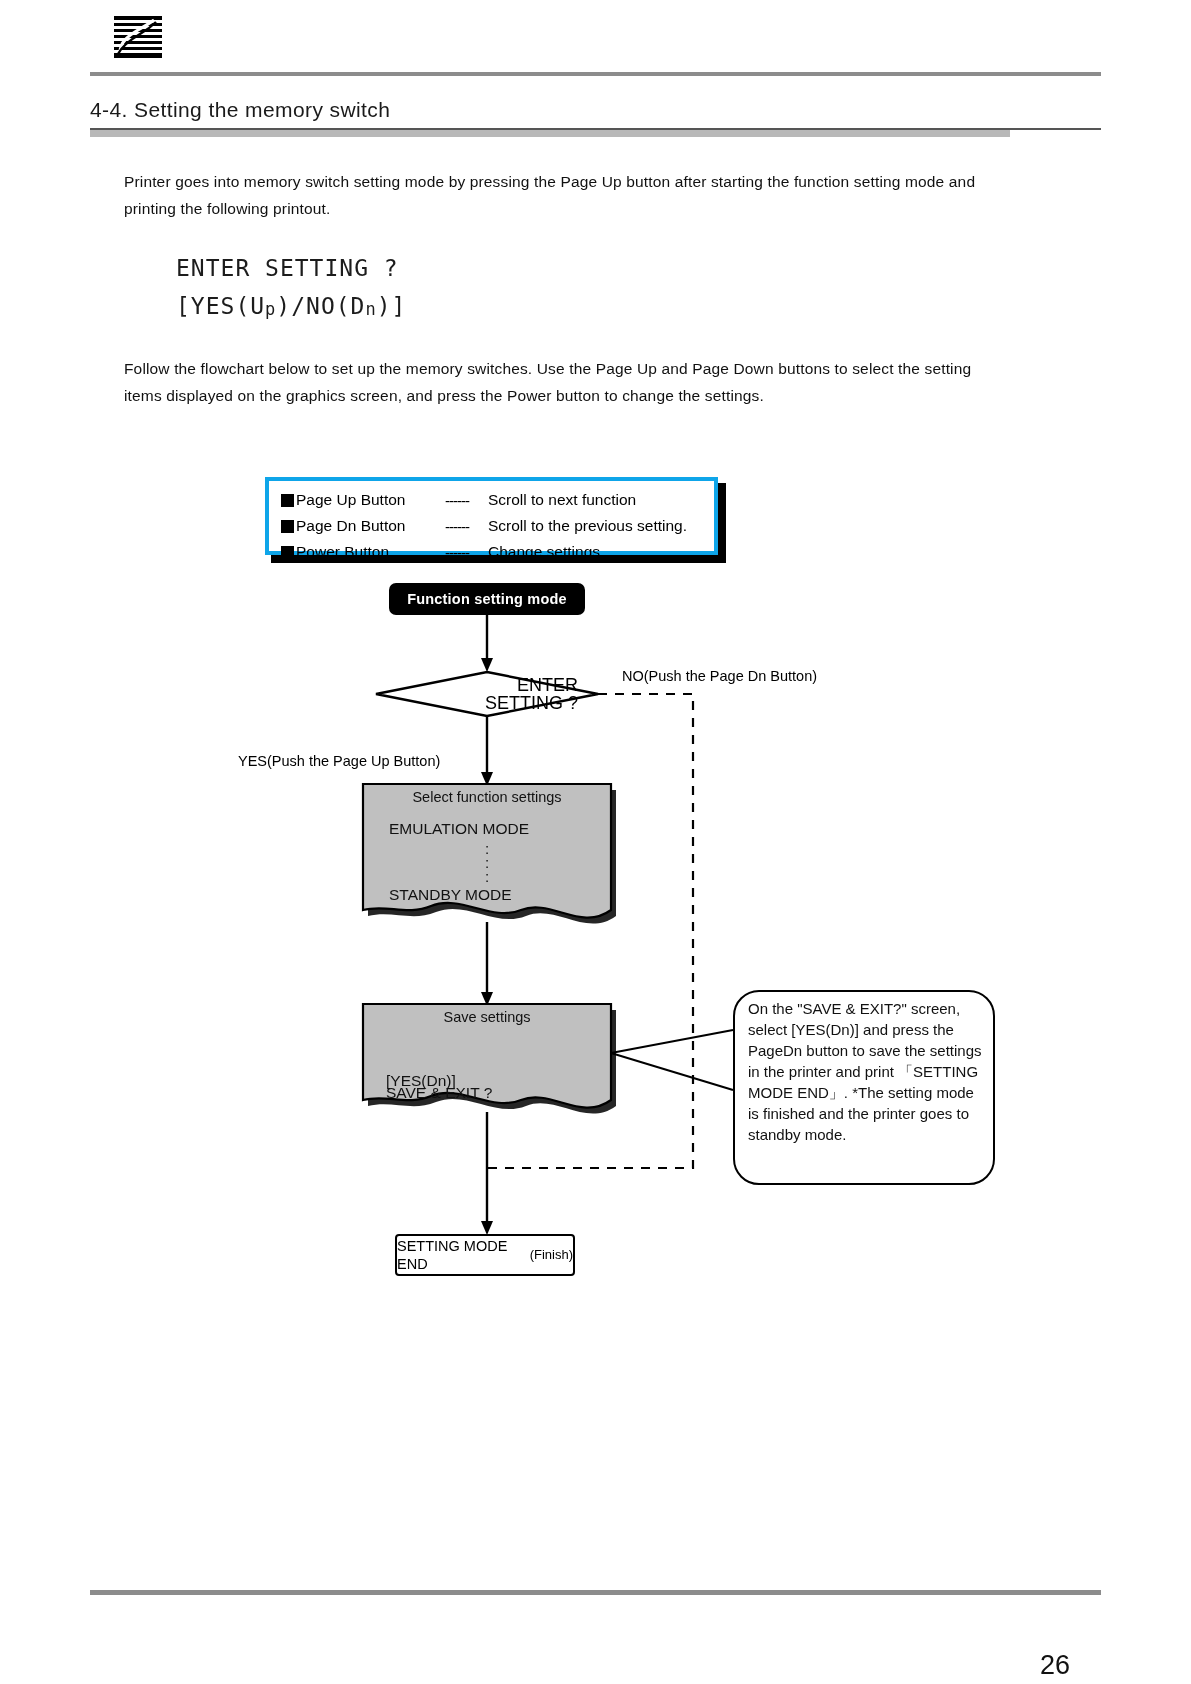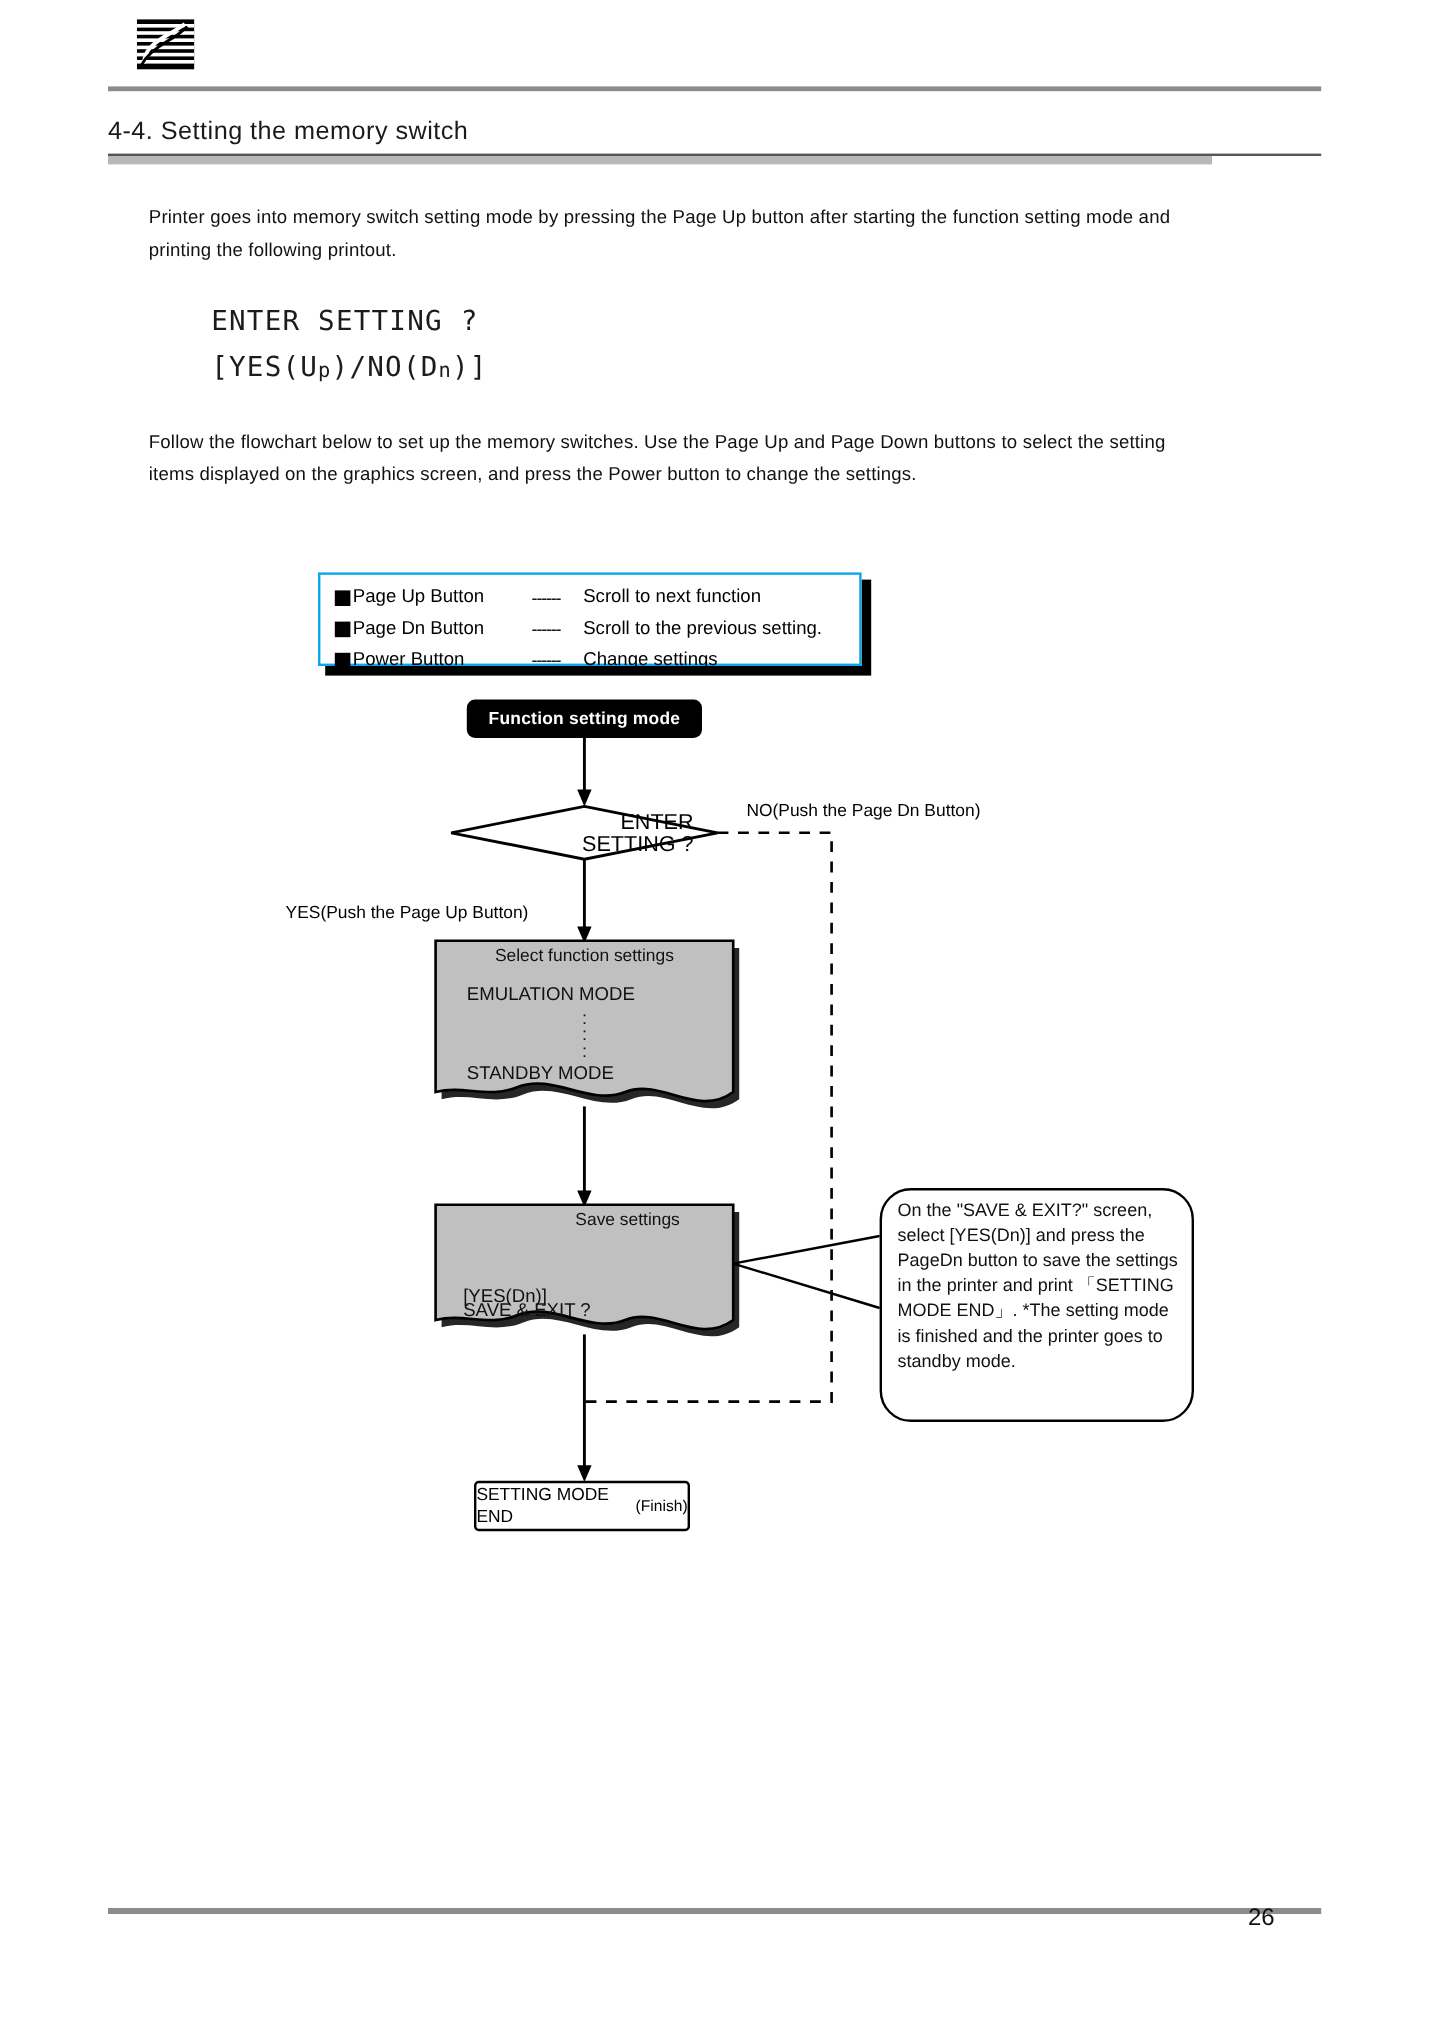--- a/index.html
+++ b/index.html
@@ -105,21 +105,21 @@
     width: 455px;
     height: 80px;
     background: #000000;
   }
   .legend {
     position: absolute;
     left: 265px;
     top: 477px;
     width: 453px;
     height: 78px;
-    border: 2px solid #0ea5e9;
+    border: 4px solid #0ea5e9;
     background: #ffffff;
     box-sizing: border-box;
     padding: 6px 0 0 12px;
   }
   .legend-row {
     display: flex;
     align-items: center;
     height: 26px;
     font-size: 15.5px;
     white-space: nowrap;
@@ -175,21 +175,21 @@
     position: absolute;
     font-size: 14.5px;
     white-space: nowrap;
   }
   #label-no  { left: 622px; top: 668px; }
   #label-yes { left: 238px; top: 753px; text-align: center; }
 
   
   .doc-wrap { position: absolute; }
   #doc-select { left: 363px; top: 784px; width: 248px; height: 138px; }
-  #doc-save   { left: 363px; top: 1004px; width: 248px; height: 108px; padding-left: 24px; }
+  #doc-save   { left: 363px; top: 1004px; width: 248px; height: 108px; }
 
   .doc-title {
     position: absolute;
     width: 100%;
     text-align: center;
     font-size: 14.5px;
     color: #111111;
   }
   .doc-line {
     position: absolute;
@@ -253,22 +253,22 @@
     position: absolute;
     left: 90px;
     top: 1590px;
     width: 1011px;
     height: 5px;
     background: #8c8c8c;
   }
   .page-num {
     position: absolute;
     left: 1040px;
-    top: 1587px;
-    font-size: 20px;
+    top: 1650px;
+    font-size: 27px;
     color: #111111;
   }
 </style>
 </head>
 <body>
 
 <div class="page">
 
   <div class="logo">
     <svg width="48" height="42" viewBox="0 0 48 42" xmlns="http://www.w3.org/2000/svg">

